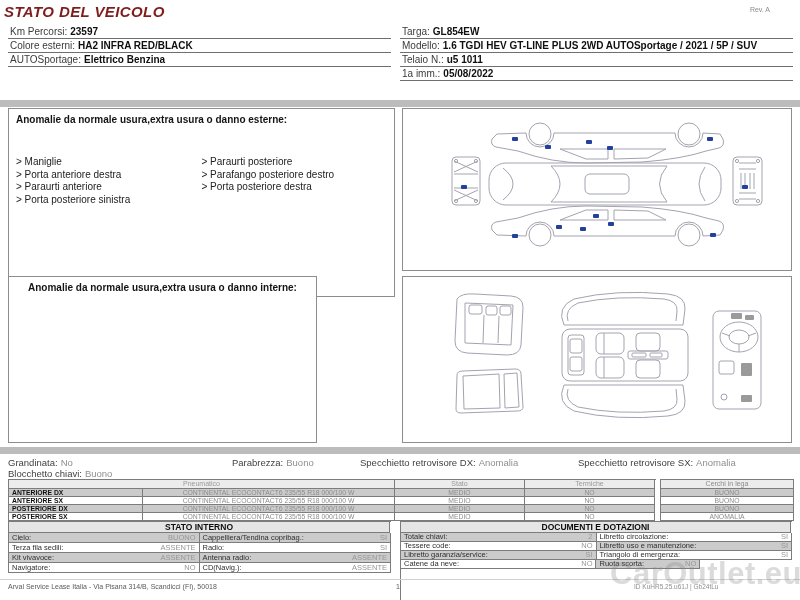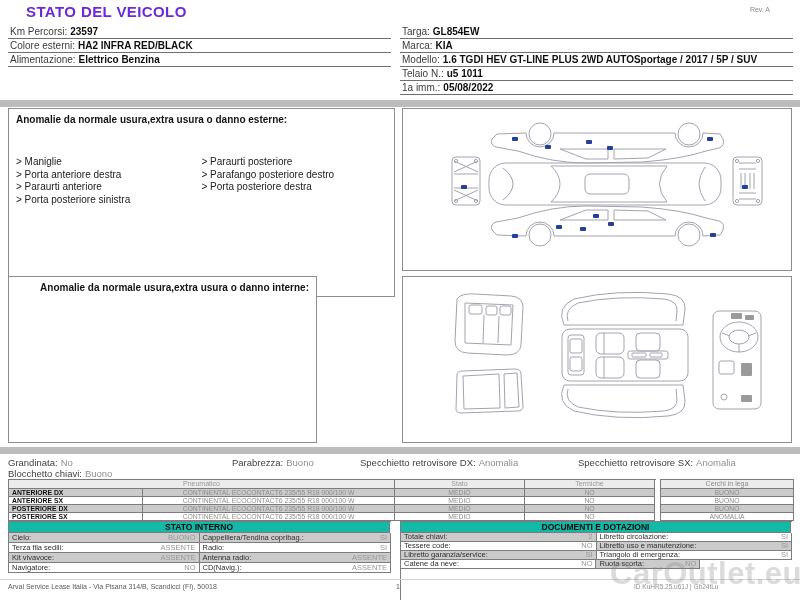--- a/index.html
+++ b/index.html
@@ -6,37 +6,37 @@
   html,body { width:800px; height:600px; }
   body {
     position: relative;
     font-family: "Liberation Sans", "DejaVu Sans", sans-serif;
     background: #ffffff;
     color: #1a1a1a;
     overflow: hidden;
   }
   .abs { position:absolute; }
 
-  .doc-title { left:26px; top:3px; font-size:15px; font-weight:bold; color:#6d28d9; letter-spacing:.4px; }
+  .doc-title { left:4px; top:3px; font-size:15px; font-weight:bold; color:#7f1d1d; letter-spacing:.4px;font-style:italic; }
   .rev { right:30px; top:6px; font-size:7px; color:#8a8a8a; }
 
   .info-block { font-size:10px; }
   .info-row { border-bottom:1px solid #6f6f6f; padding:1px 2px; line-height:11px; min-height:12px; }
   .info-row .lbl { color:#3b3b3b; margin-right:3px; }
   .info-row .val { font-weight:bold; color:#0f0f0f; }
   #info-left  { left:8px;  top:25px; width:383px; }
   #info-right { left:400px; top:25px; width:393px; }
 
   .band { left:0; width:800px; height:7px; background:#bcbcbc; }
   #band1 { top:100px; } #band2 { top:447px; }
 
   .panel { border:1px solid #8d8d8d; background:#fff; }
   #panel-ext-text { left:8px;  top:108px; width:387px; height:189px; padding:5px 7px; }
   #panel-ext-diag { left:402px; top:108px; width:390px; height:163px; }
-  #panel-int-text { left:8px;  top:276px; width:309px; height:167px; padding:5px 7px;text-align:right; }
+  #panel-int-text { left:8px;  top:276px; width:309px; height:167px; padding:5px 19px; }
   #panel-int-diag { left:402px; top:276px; width:390px; height:167px; }
 
   .anomaly-title { font-size:10px; font-weight:bold; color:#141414; margin-bottom:5px; }
   .anomaly-cols { display:flex;margin-top:31px; }
   .anomaly-col { width:50%; font-size:10px; line-height:12.5px; color:#222; }
 
   .summary { font-size:9.5px; white-space:nowrap; }
   .summary .lbl { color:#3f3f3f; }
   .summary .val { color:#8f8f8f; margin-left:3px; }
 
@@ -52,21 +52,21 @@
   #cerchi-table { left:660px; top:479px; width:134px; font-size:6.8px; }
   .tire-h { height:9px; line-height:8px; text-align:center; color:#9a9a9a; background:#ececec; font-size:7px; }
   .tire-c { height:8px; line-height:7px; }
   .c-pos { width:134px; font-weight:bold; color:#111; padding-left:3px; }
   .c-spec { width:252px; text-align:center; color:#8c8c8c; }
   .c-med { width:130px; text-align:center; color:#8c8c8c; }
   .c-cerchi { width:133px; text-align:center; color:#8c8c8c; }
   .w-pneu { width:386px; } .w-stato { width:130px; } .w-term { width:130px; }
 
   
-  .btable-h { height:11px; line-height:10px; text-align:center; font-weight:bold; font-size:8.5px; color:#0d0d0d; background:#14b8a6; }
+  .btable-h { height:11px; line-height:10px; text-align:center; font-weight:bold; font-size:8.5px; color:#0d0d0d; background:#e5e5e5; }
   .pair { display:flex; justify-content:space-between; padding:0 3px; height:10px; line-height:9px; font-size:7.5px; }
   .pair .lbl { color:#2f2f2f; }
   .pair .val { color:#979797; }
   #stato-interno { left:8px; top:521px; width:383px; }
   #documenti { left:400px; top:521px; width:392px; }
   #documenti .pair { height:9px; line-height:8px; }
   .pw-l { width:191px; } .pw-r { width:192px; }
   .dw-l { width:196px; } .dw-r { width:196px; }
   .dw-a { width:196px; } .dw-b { width:104px; } .dw-c { width:92px;margin-top:44px; }
 
@@ -92,33 +92,30 @@
 <div class="abs rev">Rev. A</div>
 
 <div class="abs info-block" id="info-left">
   <div class="info-row">
     <span class="lbl">Km Percorsi:</span><span class="val">23597</span>
   </div>
   <div class="info-row">
     <span class="lbl">Colore esterni:</span><span class="val">HA2 INFRA RED/BLACK</span>
   </div>
   <div class="info-row">
-    <span class="lbl">Alimentazione:</span><span class="val">Elettrico Benzina</span>
+    <span class="lbl">AUTOSportage:</span><span class="val">Elettrico Benzina</span>
   </div>
 </div>
 
 <div class="abs info-block" id="info-right">
   <div class="info-row">
     <span class="lbl">Targa:</span><span class="val">GL854EW</span>
   </div>
-  <div class="info-row">
-    <span class="lbl">Marca:</span><span class="val">KIA</span>
-  </div>
   <div class="info-row" style="white-space:normal;">
-    <span class="lbl">Modello:</span><span class="val">1.6 TGDI HEV GT-LINE PLUS 2WD AUTOSportage / 2017 / 5P / SUV</span>
+    <span class="lbl">Modello:</span><span class="val">1.6 TGDI HEV GT-LINE PLUS 2WD AUTOSportage / 2021 / 5P / SUV</span>
   </div>
   <div class="info-row">
     <span class="lbl">Telaio N.:</span><span class="val">u5 1011</span>
   </div>
   <div class="info-row">
     <span class="lbl">1a imm.:</span><span class="val">05/08/2022</span>
   </div>
 </div>
 
 <div class="abs band" id="band1"></div>

